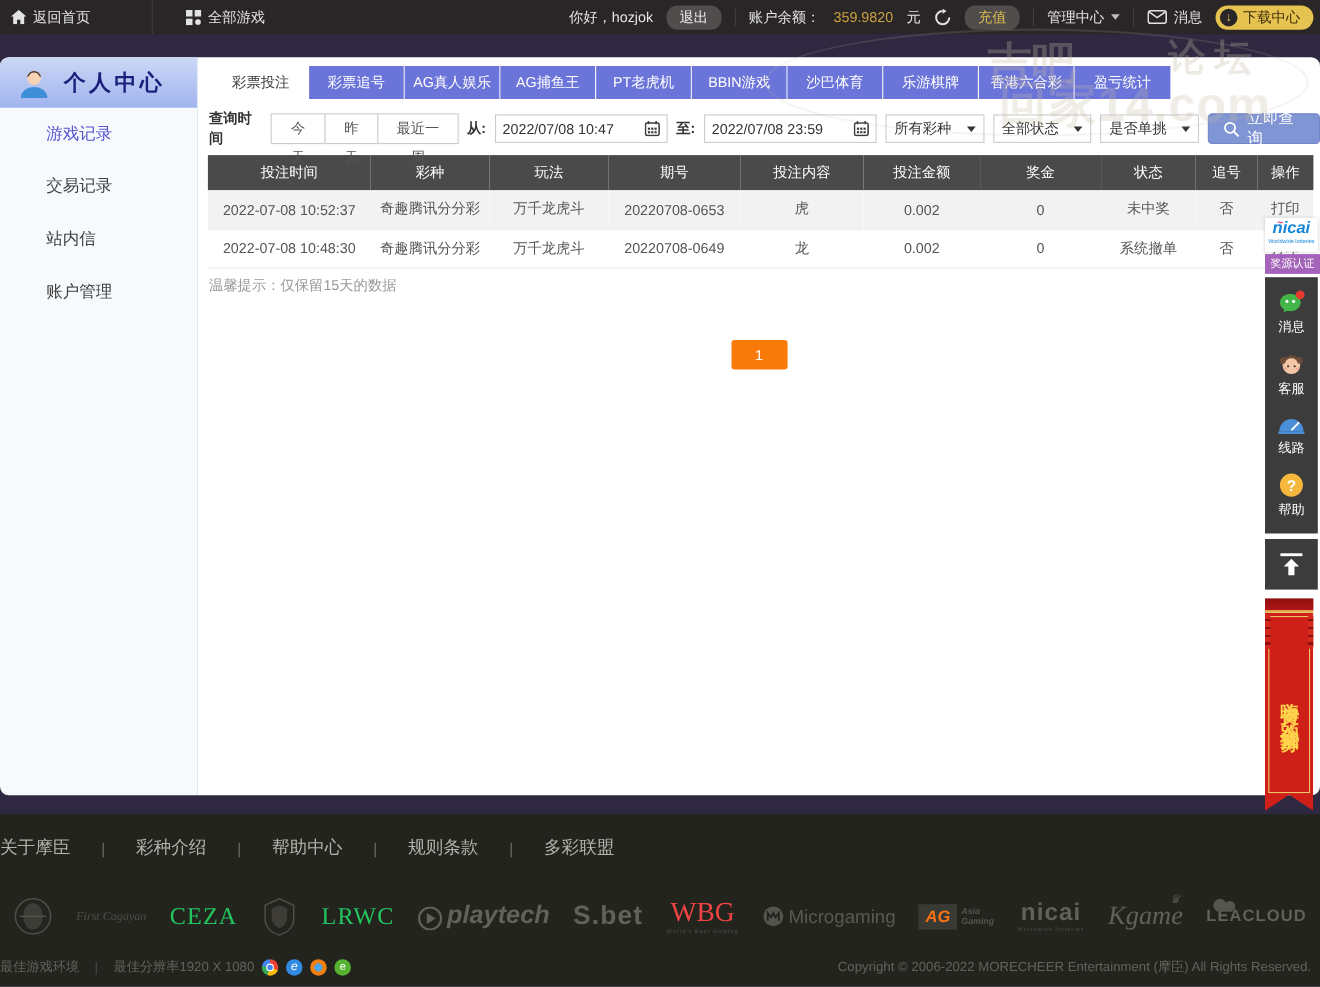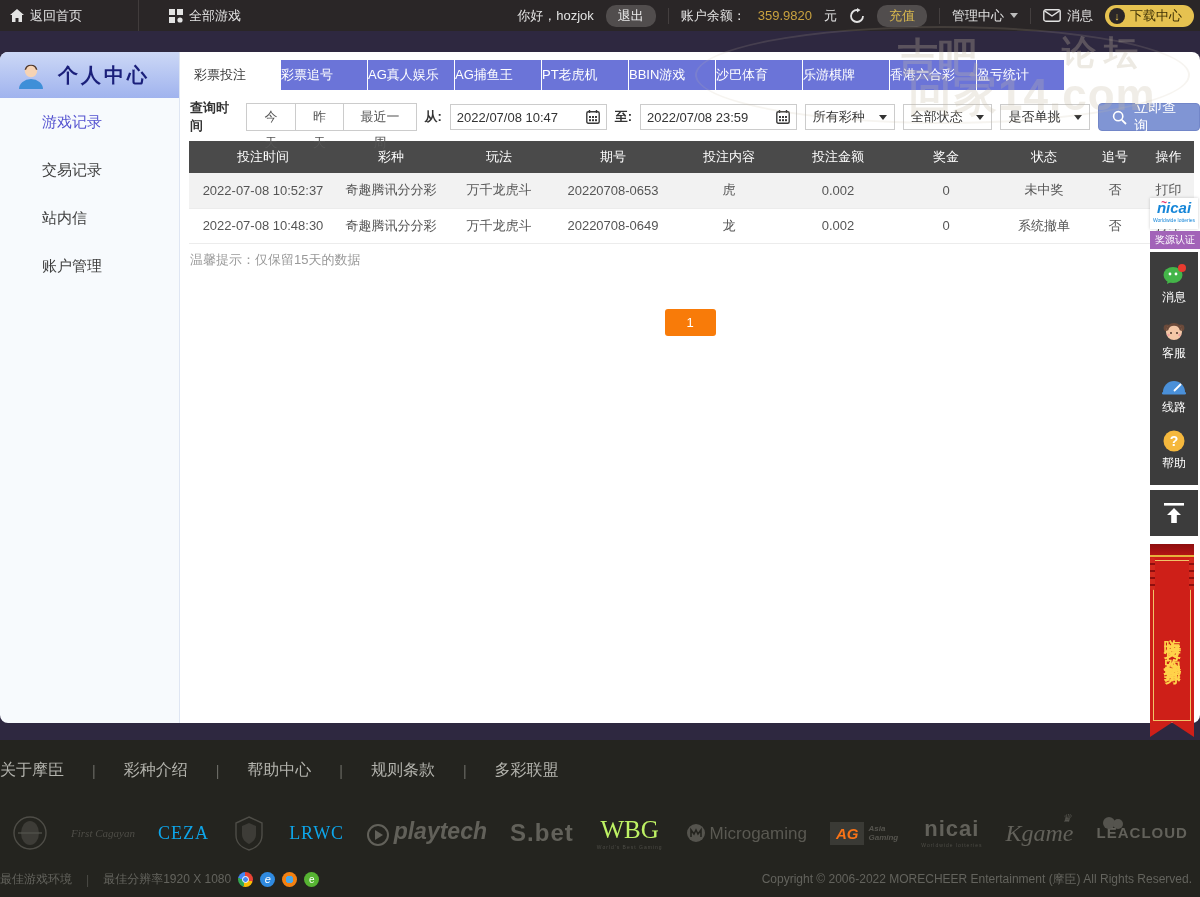--- a/index.html
+++ b/index.html
@@ -26,21 +26,21 @@
   .sidebar { width:180px; background:#f7fafd; border-right:1px solid #dfe6f3; border-radius:8px 0 0 8px; }
   .sb-header { height:46px; background:linear-gradient(180deg,#ccd8f6,#a0b3ee); border-radius:8px 0 0 0; display:flex; align-items:center; padding-left:16px; gap:12px; }
   .sb-title { font-size:20px; font-weight:bold; color:#1a1f7a; letter-spacing:3px; font-family:"Liberation Serif", serif; }
   .menu-item { height:48px; line-height:48px; padding-left:42px; font-size:15px; color:#3f3f3f; cursor:pointer; }
   .menu-item.active { color:#5452d0; }
 
   .content { flex:1; background:#fff; border-radius:0 8px 8px 0; position:relative; overflow:hidden; }
 
   
   .tabs { display:flex; margin:8px 0 0 14px; }
-  .tab { width:87px; height:30px; line-height:30px; text-align:left; font-size:13px; background:#6b74d8; color:#fff; border-right:1px solid #fff; cursor:pointer; }
+  .tab { width:87px; height:30px; line-height:30px; text-align:center; font-size:13px; background:#6b74d8; color:#fff; border-right:1px solid #fff; cursor:pointer; }
   .tab:last-child { border-right:none; }
   .tab.active { background:#fff; color:#3a3a3a; }
 
   
   .querybar { display:flex; align-items:center; margin:13px 0 0 10px; font-size:13px; color:#333; gap:8px; height:28px; }
   .q-label { font-weight:bold; }
   .quick { display:flex; }
   .quick .qb { border:1px solid #ccc; background:#fff; font-size:13px; color:#555; padding:0 12px; height:28px; line-height:26px; cursor:pointer; margin-left:-1px; }
   .date-input { display:flex; align-items:center; justify-content:space-between; border:1px solid #ccc; height:26px; padding:0 6px; gap:8px; background:#fff; width:165px; cursor:pointer; }
   .sel { display:flex; align-items:center; justify-content:space-between; border:1px solid #ccc; height:26px; width:94px; padding:0 7px; background:#fff; cursor:pointer; }
@@ -86,25 +86,25 @@
   .ribbon-inner { border:1px solid #efc468; height:100%; display:flex; align-items:center; justify-content:center; }
   .ribbon-text { writing-mode:vertical-rl; color:#ffd34a; font-size:17px; font-weight:bold; letter-spacing:3px; line-height:20px; }
   .ribbon-text .gap { display:inline-block; height:10px; }
   .footer { height:157px; background:#24241f; position:relative; padding-top:20px; color:#b3b3ad; }
   .f-links { display:flex; align-items:center; font-size:16px; }
   .f-link { cursor:pointer; }
   .f-vr { color:#6a6a64; margin:0 28px; font-size:14px; }
   .f-logos { display:flex; align-items:center; justify-content:space-between; margin-top:24px; padding:0 12px; height:56px; color:#5d5c55; }
   .logo-item { text-align:center; cursor:default; line-height:1; }
   .lg-script { font-family:"Liberation Serif",serif; font-style:italic; font-size:11px; color:#4e4d47; }
-  .lg-serif-big { font-family:"Liberation Serif",serif; font-size:18px; letter-spacing:1px; color:#0ea5e9; }
+  .lg-serif-big { font-family:"Liberation Serif",serif; font-size:22px; letter-spacing:1px; color:#22c55e; }
   .lg-sub { display:block; font-size:5px; color:#4e4d47; margin-top:3px; letter-spacing:1px; }
   .lg-bold-ital { font-weight:bold; font-style:italic; font-size:23px; color:#62615a; }
   .lg-sbet { font-size:24px; font-weight:bold; color:#62615a; letter-spacing:1px; }
-  .lg-wbg { font-family:"Liberation Serif",serif; font-size:25px; color:#bef264; }
+  .lg-wbg { font-family:"Liberation Serif",serif; font-size:25px; color:#ef4444; }
   .lg-micro { font-size:17px; color:#5a5952; display:flex; align-items:center; gap:4px; }
   .lg-ag { display:flex; align-items:center; gap:4px; }
   .lg-ag-box { background:#3a3a35; color:#f97316; font-size:15px; font-weight:bold; font-style:italic; padding:4px 6px; }
   .lg-ag-sub { font-size:8px; font-weight:bold; font-style:italic; color:#55544e; text-align:left; line-height:9px; }
   .lg-nicai { font-size:22px; font-weight:bold; color:#62615a; letter-spacing:1px; }
   .lg-kgame { font-family:"Liberation Serif",serif; font-style:italic; font-size:24px; color:#62615a; position:relative; }
   .crown { font-size:11px; position:absolute; top:-8px; right:2px; color:#55544e; }
   .lg-leacloud { font-size:15px; font-weight:bold; color:#62615a; letter-spacing:1px; }
   .cloud-shape { width:34px; height:14px; background:#55544e; border-radius:8px; position:relative; margin:0 auto 3px; }
   .cloud-shape::before { content:""; position:absolute; left:6px; top:-7px; width:12px; height:12px; background:#55544e; border-radius:50%; }

